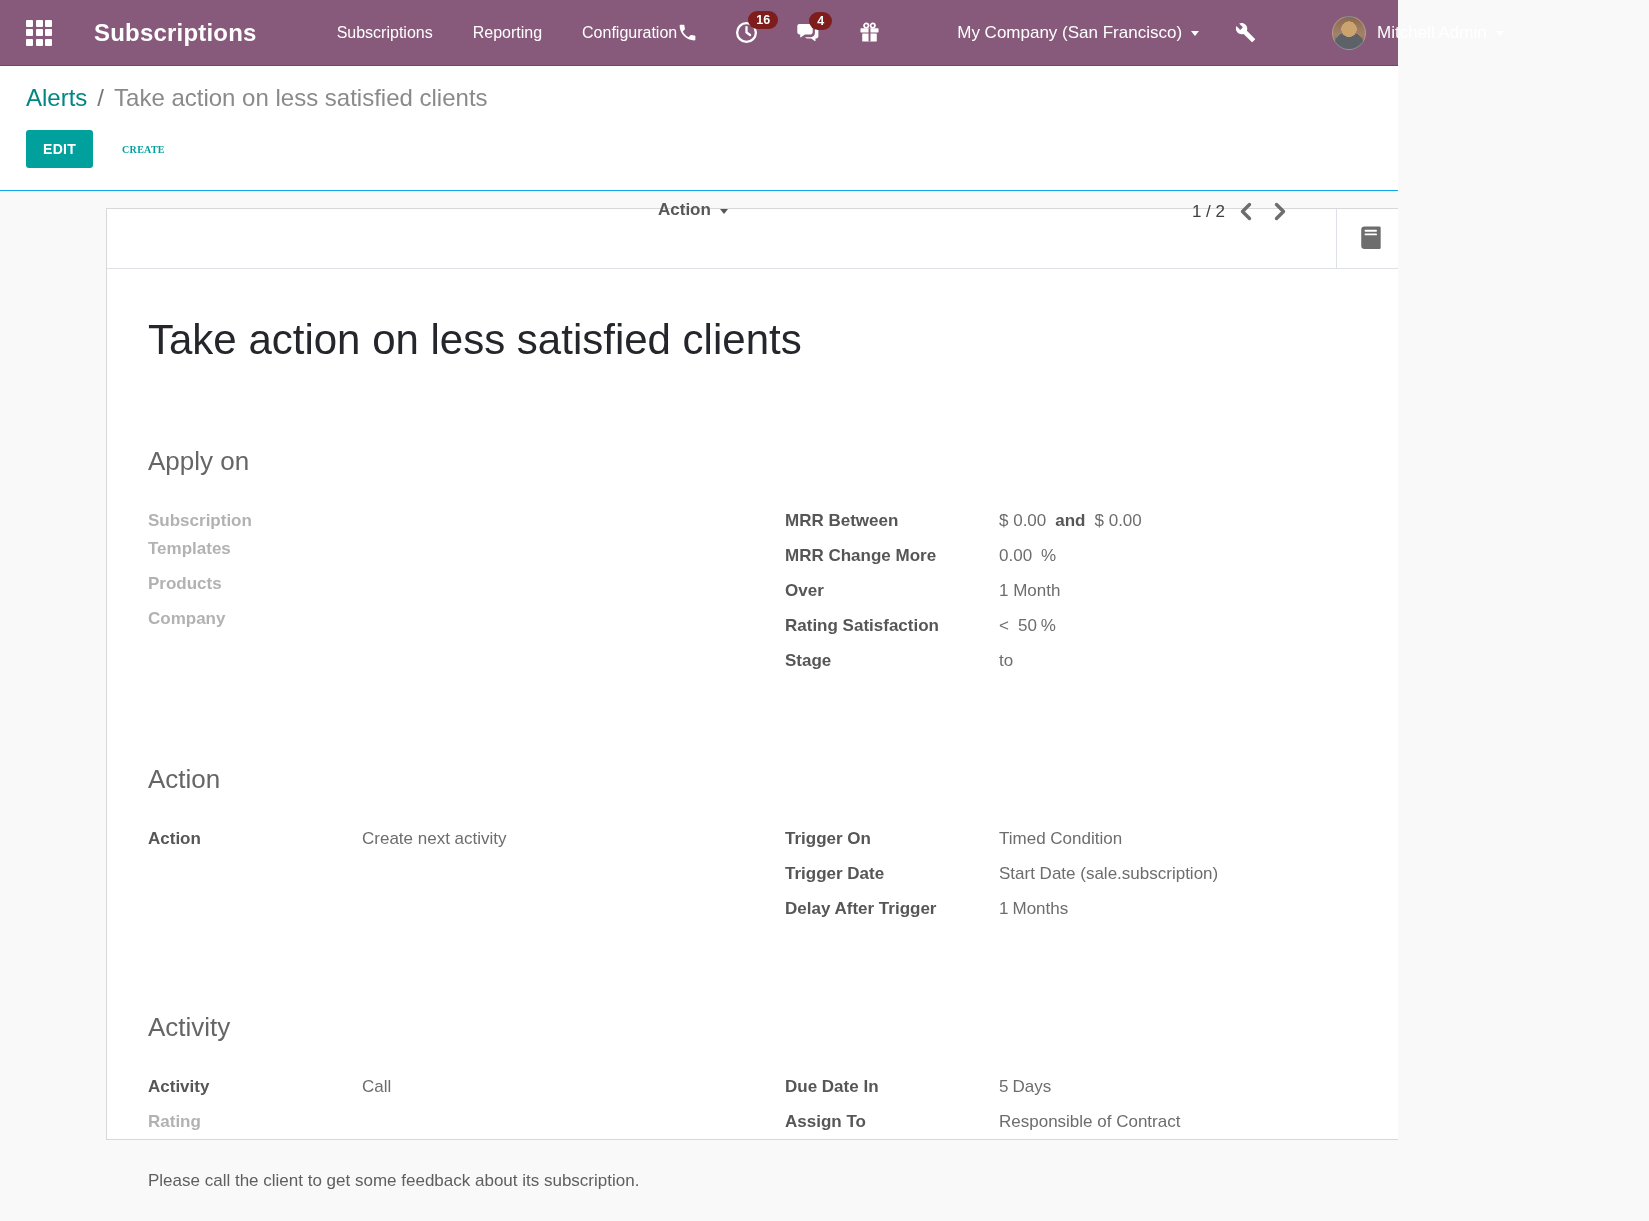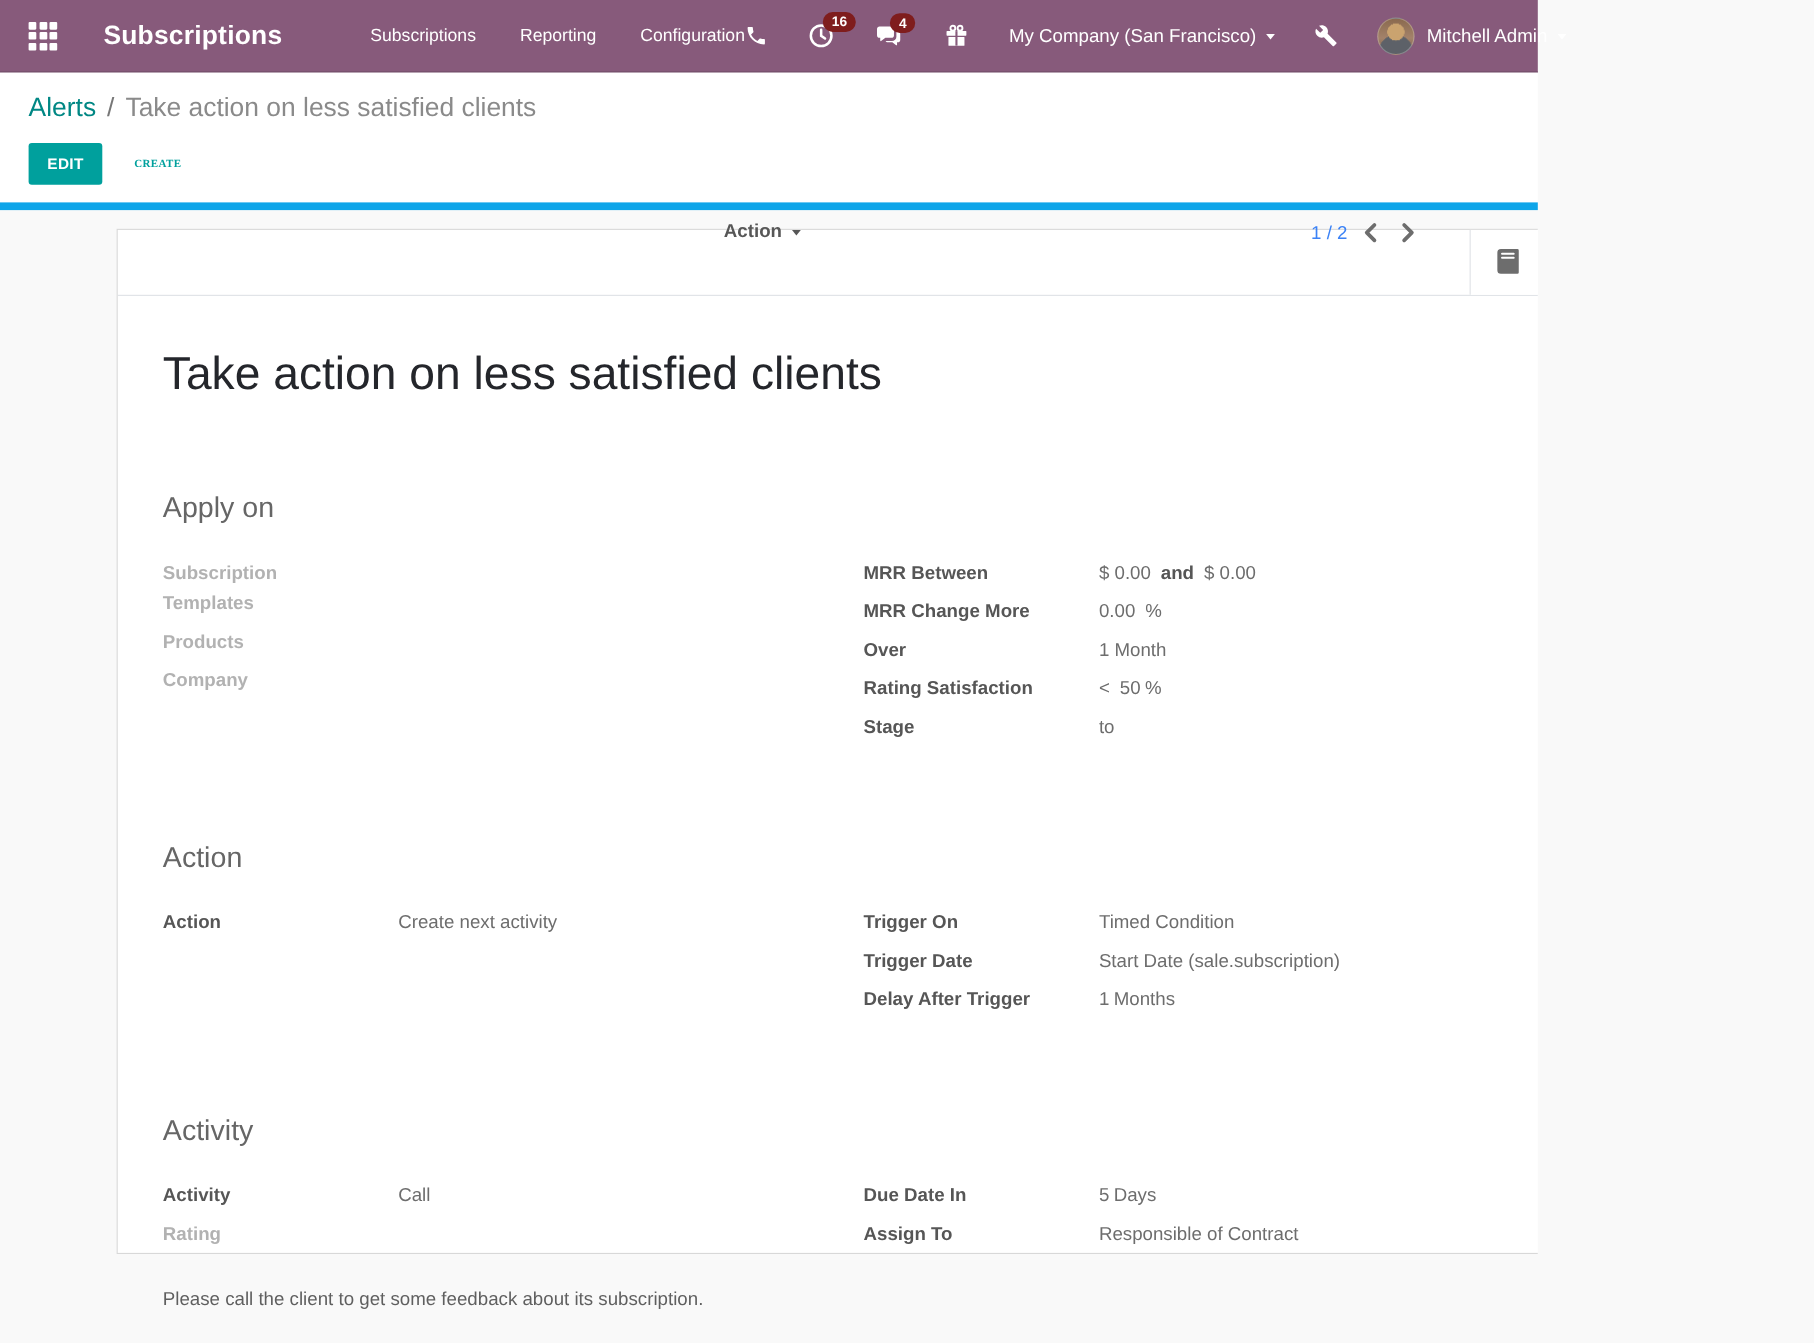--- a/index.html
+++ b/index.html
@@ -34,41 +34,41 @@
   .nav-menu { display: flex; align-items: center; margin-left: 80px; gap: 40px; }
   .nav-item { font-size: 16px; cursor: pointer; white-space: nowrap; }
   .systray { display: flex; align-items: center; margin-left: auto; gap: 36px; }
   .systray-icon { position: relative; display: flex; align-items: center; cursor: pointer; }
   .badge {
     position: absolute; top: -9px; left: 14px;
     background: #7f1d1d; color: #fff;
     border-radius: 10px; padding: 2px 8px;
     font-size: 12.5px; font-weight: 700; line-height: 14px;
   }
-  .company-switch, .user-menu { display: flex; align-items: center; font-size: 17px; cursor: pointer; white-space: nowrap; }
+  .company-switch, .user-menu { display: flex; align-items: center; font-size: 17px; cursor: pointer; white-space: nowrap; margin-left: 40px; }
   .caret-down {
     width: 0; height: 0; margin-left: 9px;
     border: 4.5px solid transparent; border-top: 5.5px solid #fff; border-bottom: none;
     display: inline-block; transform: translateY(1px);
   }
   .avatar {
     width: 34px; height: 34px; border-radius: 50%; margin-right: 11px;
     background:
       radial-gradient(circle at 50% 38%, #caa36f 0 30%, transparent 31%),
       radial-gradient(circle at 50% 95%, #5d6168 0 45%, transparent 46%),
       linear-gradient(180deg, #8a6a4e 0%, #a3826a 55%, #77604c 100%);
     border: 1px solid rgba(255,255,255,0.25);
     flex: 0 0 auto;
   }
 
   
   .control-panel {
     background: #fff; flex: 0 0 125px; height: 125px;
     padding: 18px 26px 0 26px;
-    border-bottom: 7px solid #0ea5e9;
+    border-bottom: 1px solid #0ea5e9;
     position: relative;
   }
   .breadcrumb { font-size: 24px; display: flex; gap: 10px; align-items: baseline; }
   .breadcrumb .crumb-link { color: #008784; cursor: pointer; }
   .breadcrumb .crumb-sep { color: #777; }
   .breadcrumb .crumb-current { color: #8a8a8a; }
   .cp-buttons { display: flex; align-items: center; margin-top: 16px; height: 42px; }
   .btn-edit {
     background: #00A09D; color: #fff; border: none; border-radius: 3px;
     font-family: inherit; font-size: 14px; font-weight: 700; letter-spacing: 0.3px;
@@ -81,21 +81,21 @@
   }
   .action-menu {
     position: absolute; left: 658px; top: 134px;
     display: flex; align-items: center;
     font-size: 17px; font-weight: 600; color: #575757; cursor: pointer;
   }
   .action-menu .caret-down { border-top-color: #575757; }
   .pager {
     position: absolute; right: 105px; top: 134px;
     display: flex; align-items: center; gap: 8px;
-    font-size: 17px; color: #3b82f6;
+    font-size: 17px; color: #404040;
   }
   .pager-btn { background: none; border: none; cursor: pointer; padding: 2px 6px; display: flex; align-items: center; }
 
   
   .content { flex: 1; background: #f9f9f9; padding-top: 17px; overflow: hidden; }
   .sheet {
     width: 1440px; margin-left: 106px; height: 932px;
     background: #fff; border: 1px solid #d8d8d8;
   }
   .sheet-header {

